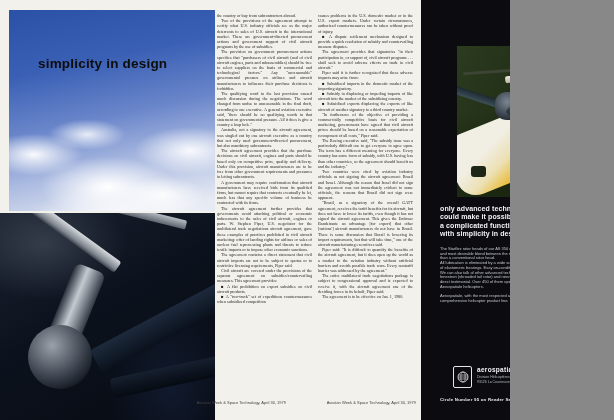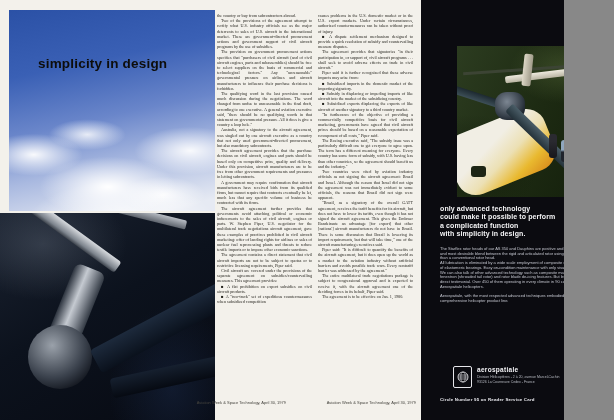--- a/index.html
+++ b/index.html
@@ -1,17 +1,17 @@
 <!DOCTYPE html>
 <html><head>
 <meta charset="utf-8">
 <style>
   html,body { margin:0; padding:0; background:#888; }
   .spread {
-    position:relative; width:564px; height:420px; overflow:hidden;
+    position:relative; width:510px; height:420px; overflow:hidden;
     font-family:"Liberation Sans", sans-serif; background:#4c1d95;
   }
   
   .page-left { position:absolute; left:0; top:0; width:421px; height:420px; background:#f3f1eb; }
   .sky-photo {
     position:absolute; left:9px; top:10px; width:206px; height:201px;
     background:
       radial-gradient(ellipse 70px 30px at 12% 72%, rgba(255,255,255,.95), rgba(255,255,255,0) 70%),
       radial-gradient(ellipse 95px 42px at 48% 88%, #ffffff, rgba(255,255,255,0) 72%),
       radial-gradient(ellipse 80px 34px at 88% 70%, rgba(255,255,255,.92), rgba(255,255,255,0) 70%),

